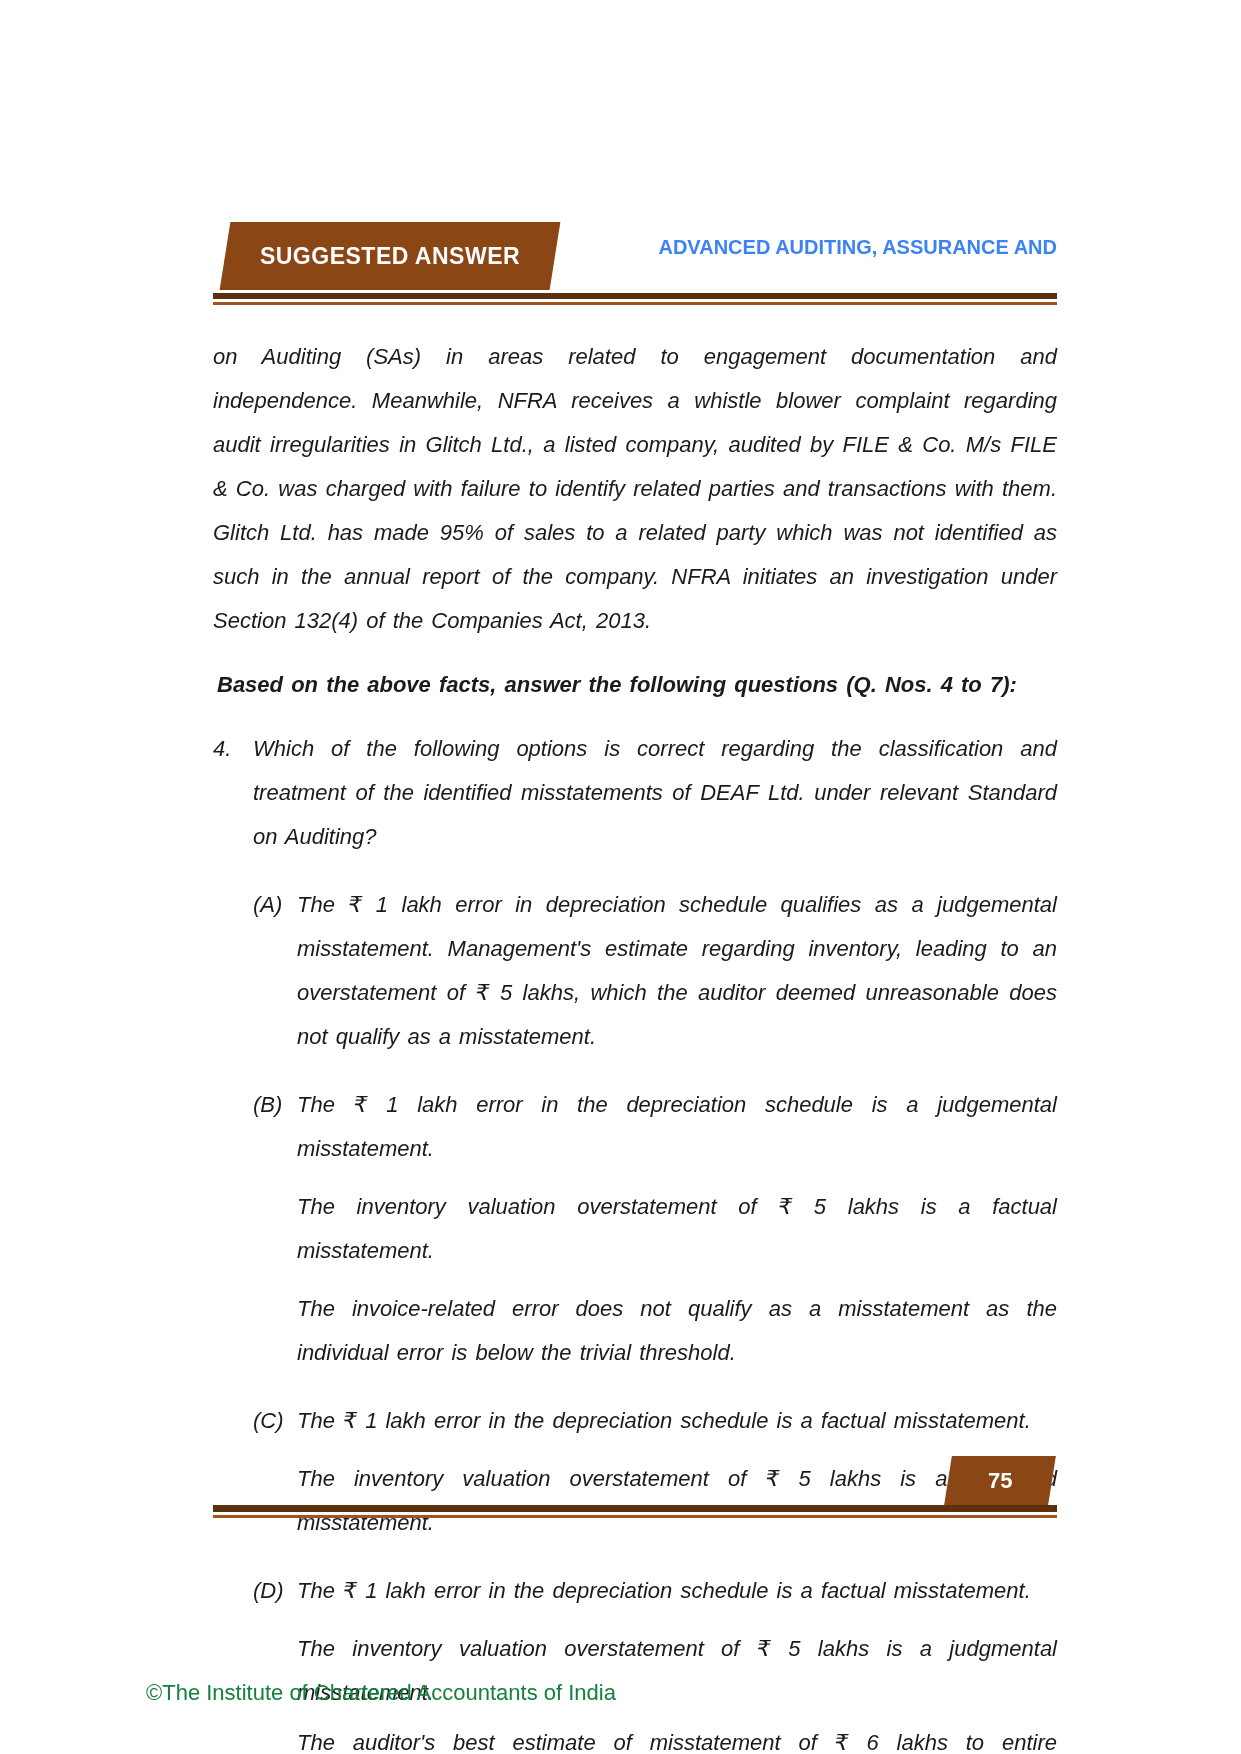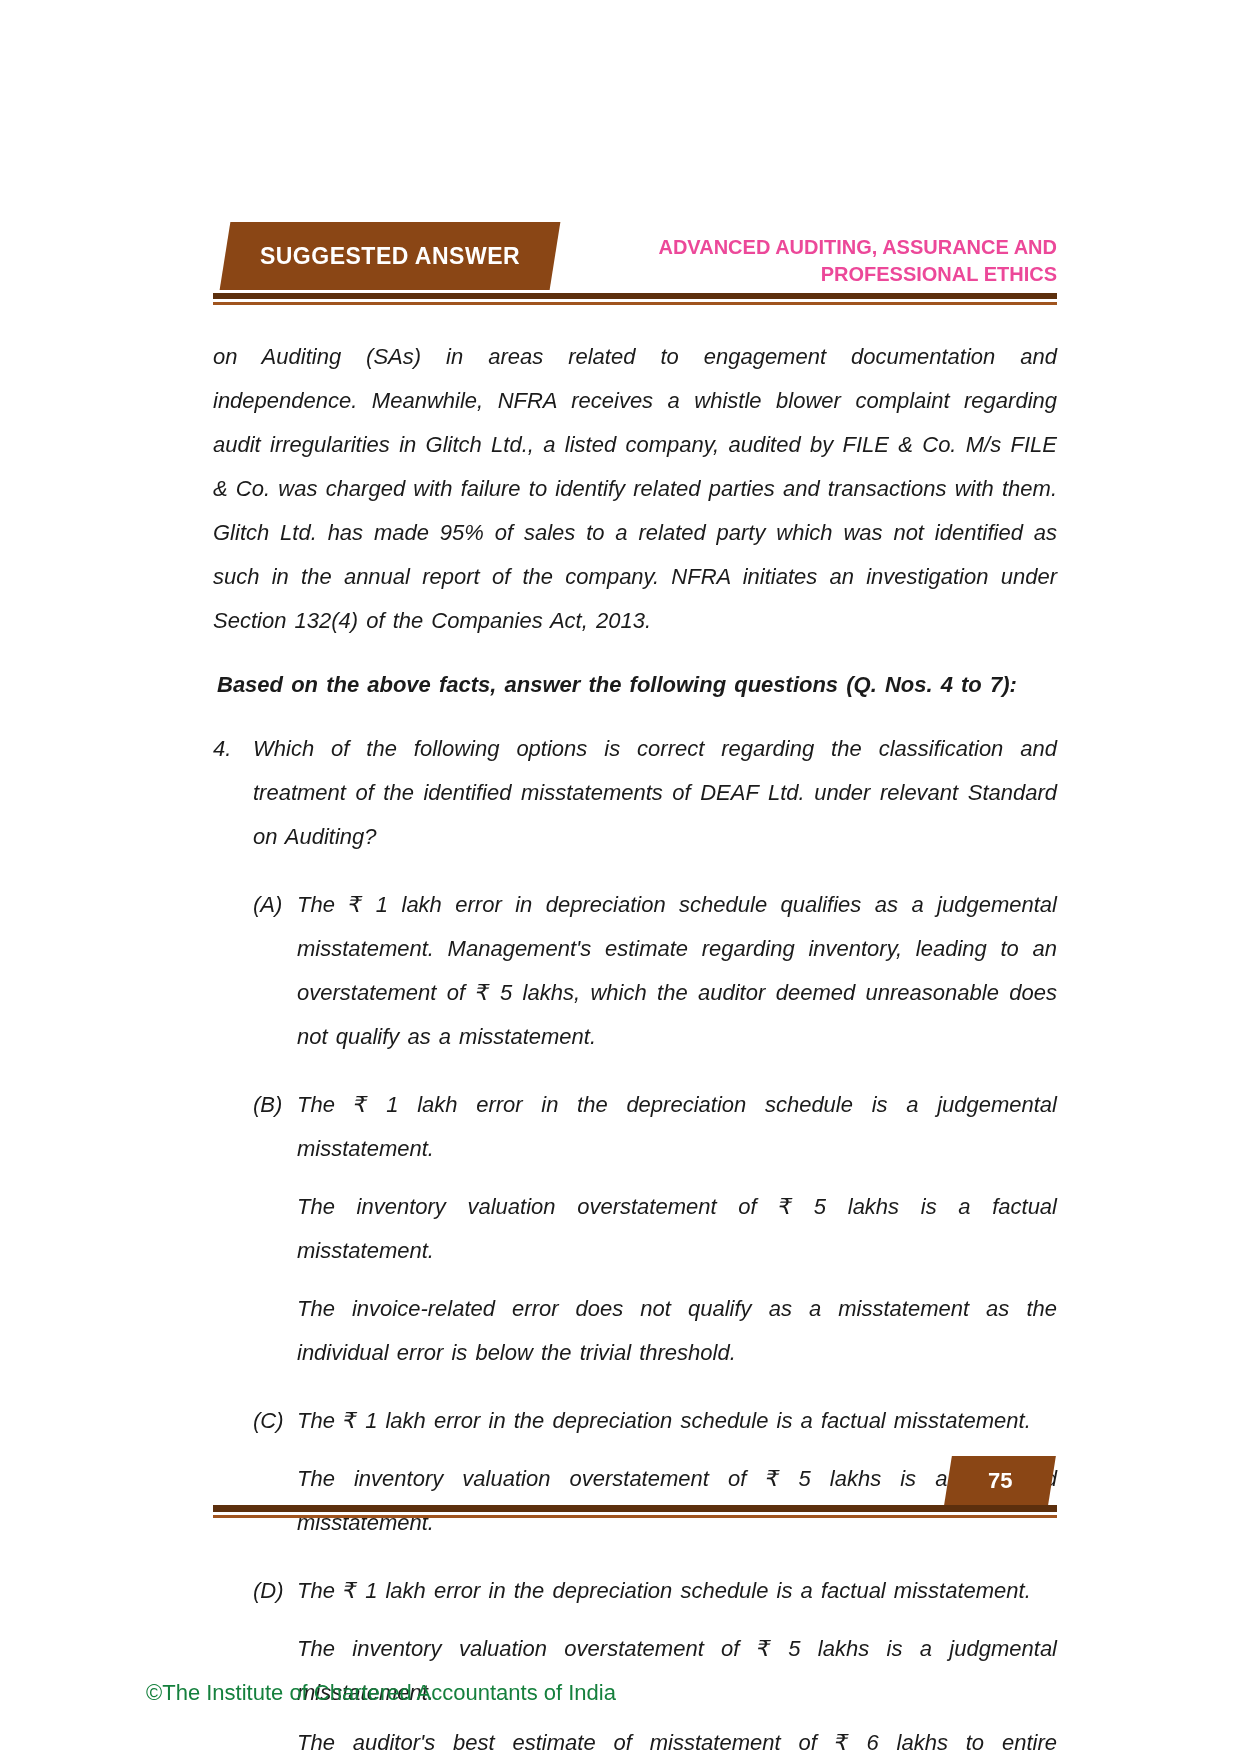--- a/index.html
+++ b/index.html
@@ -18,21 +18,21 @@
     transform:skewX(-9deg); transform-origin:center;
     display:flex; align-items:center; justify-content:center;
     margin-left:12px; flex:0 0 auto;
   }
   .banner span {
     display:inline-block; transform:skewX(9deg);
     color:#ffffff; font-weight:bold; font-size:23px; letter-spacing:.5px;
     white-space:nowrap;
   }
   .doc-title {
-    flex:1 1 auto; text-align:right; color:#ec4899; font-weight:bold;
+    flex:1 1 auto; text-align:right; color:#3b82f6; font-weight:bold;
     font-size:20px; line-height:27px; padding-top:12px; white-space:nowrap;
   }
   .rule { margin-top:3px; }
   .rule .thick { height:6px; background:#5c2f0d; }
   .rule .gap   { height:3px; background:#ffffff; }
   .rule .thin  { height:3px; background:#a0541e; }
 
   
   .bodytext { font-style:italic; font-size:22px; line-height:44px; text-align:justify; word-spacing:2px; }
   .intro { margin:30px 0 0 0; }
@@ -76,21 +76,20 @@
 <div class="page">
 
   <div class="content">
 
     <div class="header-row">
       <div class="banner">
         <span>SUGGESTED ANSWER</span>
       </div>
       <div class="doc-title">
         <div>ADVANCED AUDITING, ASSURANCE AND</div>
-        <div>PROFESSIONAL ETHICS</div>
       </div>
     </div>
     <div class="rule">
       <div class="thick"></div>
       <div class="gap"></div>
       <div class="thin"></div>
     </div>
 
     <div class="bodytext">
 

